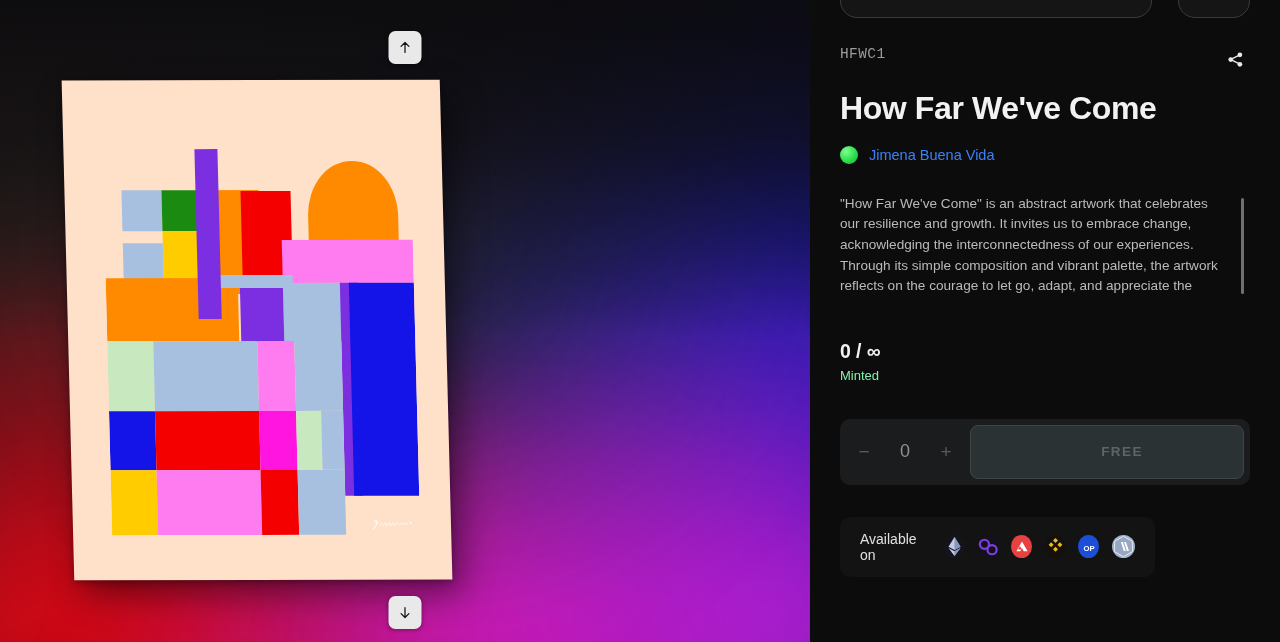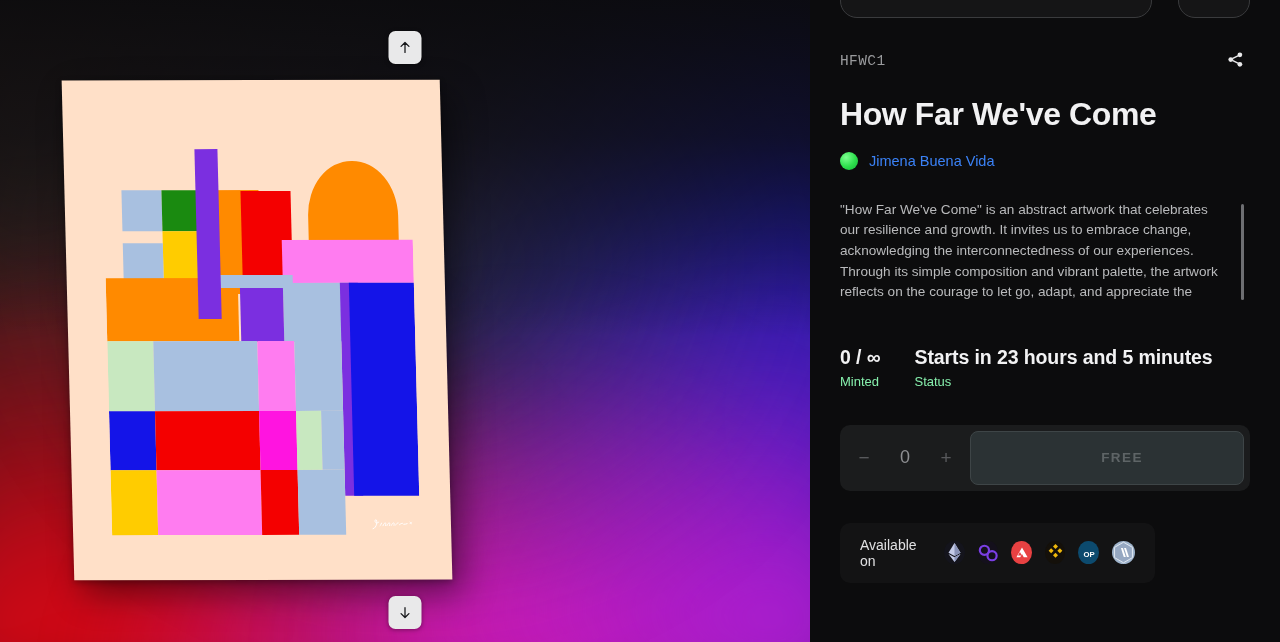--- a/index.html
+++ b/index.html
@@ -38,25 +38,25 @@
 
   
   .panel { width:470px; height:642px; background:#0c0c0d; position:relative;
            padding:0 30px; color:#e9e9ea; overflow:hidden; }
 
   .top-stub-row { position:absolute; top:-16px; left:30px; right:30px; height:18px; display:flex; gap:26px; }
   .stub { height:34px; border:1px solid #3a3b3d; border-radius:17px; background:#151516; }
   .stub-wide { flex:1; }
   .stub-narrow { width:72px; }
 
-  .id-row { display:flex; align-items:center; justify-content:space-between; padding-top:46px; }
+  .id-row { display:flex; justify-content:space-between; padding-top:46px; }
   .token-id { font-family:"Liberation Mono", monospace; font-size:14.5px; color:#9a9b9d; letter-spacing:.4px; }
   .share-btn { width:30px; height:30px; display:flex; align-items:center; justify-content:center; cursor:pointer; }
 
-  .title { font-size:32px; font-weight:700; letter-spacing:-0.4px; color:#f2f2f3; margin-top:21px; line-height:1.12; }
+  .title { font-size:32px; font-weight:700; letter-spacing:-0.4px; color:#f2f2f3; margin-top:15px; line-height:1.12; }
 
   .artist-row { display:flex; align-items:center; gap:11px; margin-top:19px; cursor:pointer; }
   .avatar { width:18px; height:18px; border-radius:50%;
             background:radial-gradient(circle at 34% 30%, #7dff90 0%, #2fe04e 52%, #14b436 100%); }
   .artist-name { font-size:14.5px; color:#3b82f6; }
 
   .desc-wrap { position:relative; margin-top:30px; height:102px; overflow:hidden; padding-right:22px; }
   .desc { font-size:13.6px; line-height:20.6px; color:#b9babc; }
   .sbar-track { position:absolute; right:6px; top:4px; width:3px; height:96px; border-radius:2px; background:rgba(255,255,255,.05); }
   .sbar-thumb { position:absolute; right:6px; top:4px; width:3px; height:96px; border-radius:2px; background:#6e6f72; }
@@ -73,21 +73,21 @@
   .free-btn { flex:1; height:54px; margin-left:6px; border:1px solid #3e4547; border-radius:8px;
               background:#2b3234; color:#5e6466; font-size:13.5px; font-weight:600; letter-spacing:1.4px;
               display:flex; align-items:center; justify-content:center; cursor:not-allowed;padding-left:30px; }
 
   .chains { margin-top:32px; height:60px; background:#131314; border-radius:10px;
             display:flex; align-items:center; padding:0 20px; gap:13px; width:315px; }
   .chains-lbl { font-size:14px; color:#e0e0e2; margin-right:3px; }
   .chain { width:23px; height:23px; border-radius:50%; display:flex; align-items:center; justify-content:center; cursor:pointer; }
   .c-eth { background:#14141c; } .c-poly { background:#14101c; }
   .c-avax { background:#e84142; } .c-bnb { background:#14100a; }
-  .c-op { background:#0c4a6e;align-items:flex-end; } .c-arb { background:#9fb4cc; }
+  .c-op { background:#1d4ed8;align-items:flex-end; } .c-arb { background:#9fb4cc; }
 </style>
 </head>
 <body>
 
 <div class="app">
 
   <div class="viewer">
     <div class="bg-layer bg-base"></div>
     <div class="bg-layer bg-b5"></div>
     <div class="bg-layer bg-b3"></div>
@@ -200,24 +200,20 @@
       <p class="desc">"How Far We've Come" is an abstract artwork that celebrates our resilience and growth. It invites us to embrace change, acknowledging the interconnectedness of our experiences. Through its simple composition and vibrant palette, the artwork reflects on the courage to let go, adapt, and appreciate the</p>
       <div class="sbar-track"></div>
       <div class="sbar-thumb"></div>
     </div>
 
     <div class="stats">
       <div>
         <div class="stat-val">0 / ∞</div>
         <div class="stat-lbl">Minted</div>
       </div>
-      <div>
-        <div class="stat-val">Starts in 23 hours and 5 minutes</div>
-        <div class="stat-lbl">Status</div>
-      </div>
     </div>
 
     <div class="mint-bar">
       <div class="stepper">
         <div class="step-btn">−</div>
         <div class="qty">0</div>
         <div class="step-btn">+</div>
       </div>
       <div class="free-btn">FREE</div>
     </div>

